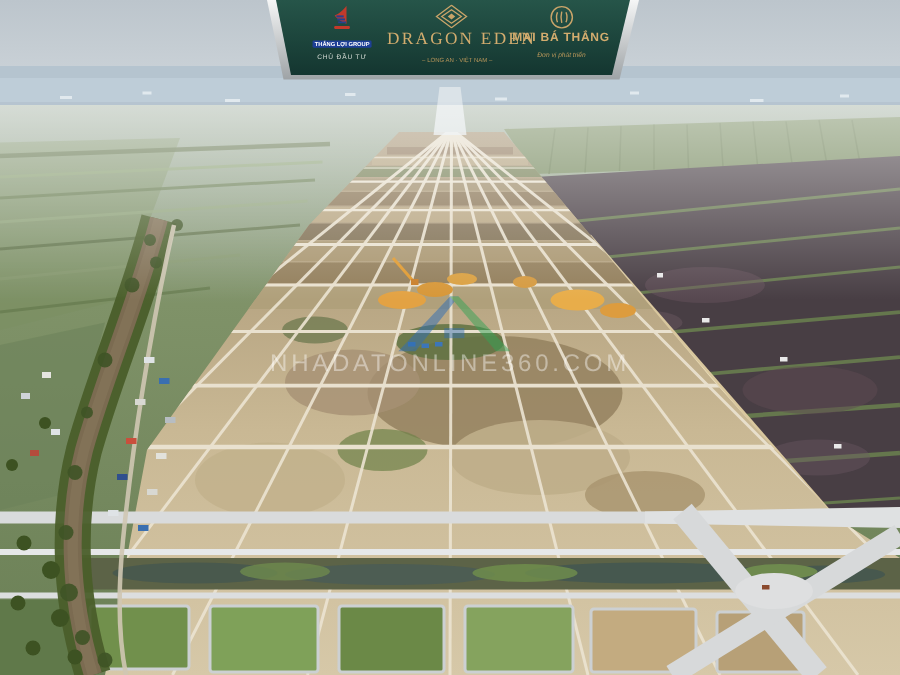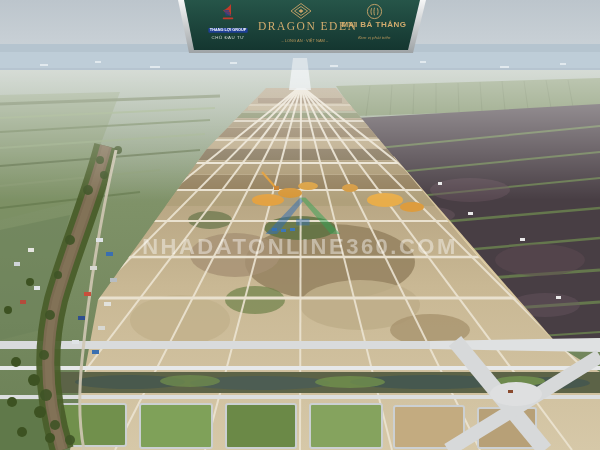--- a/index.html
+++ b/index.html
@@ -4,21 +4,21 @@
 <style>
   html,body{margin:0;padding:0;background:#222;}
   .stage{position:relative;width:600px;height:450px;overflow:hidden;
          font-family:"Liberation Sans",sans-serif;}
   .stage svg{display:block;}
   .scene{position:absolute;left:0;top:0;}
 
   
   .watermark{position:absolute;left:0;right:0;top:190px;text-align:center;pointer-events:none;}
   .watermark svg{margin:0 auto;display:block;opacity:.5;}
-  .wm-text{margin-top:-2px;font-size:22px;font-weight:bold;letter-spacing:2.5px;
+  .wm-text{margin-top:-2px;font-size:16px;font-weight:normal;letter-spacing:2.5px;
            color:rgba(255,255,255,.42);white-space:nowrap;}
 
   
   .banner{position:absolute;left:0;top:0;width:600px;height:56px;}
   .banner .ribbon{position:absolute;left:0;top:0;}
   .col{position:absolute;top:3px;text-align:center;line-height:1.05;}
   .col-dev{left:187px;width:82px;}
   .col-proj{left:258px;width:86px;}
   .col-part{left:332px;width:84px;}
   .col svg{display:block;margin:0 auto;}

